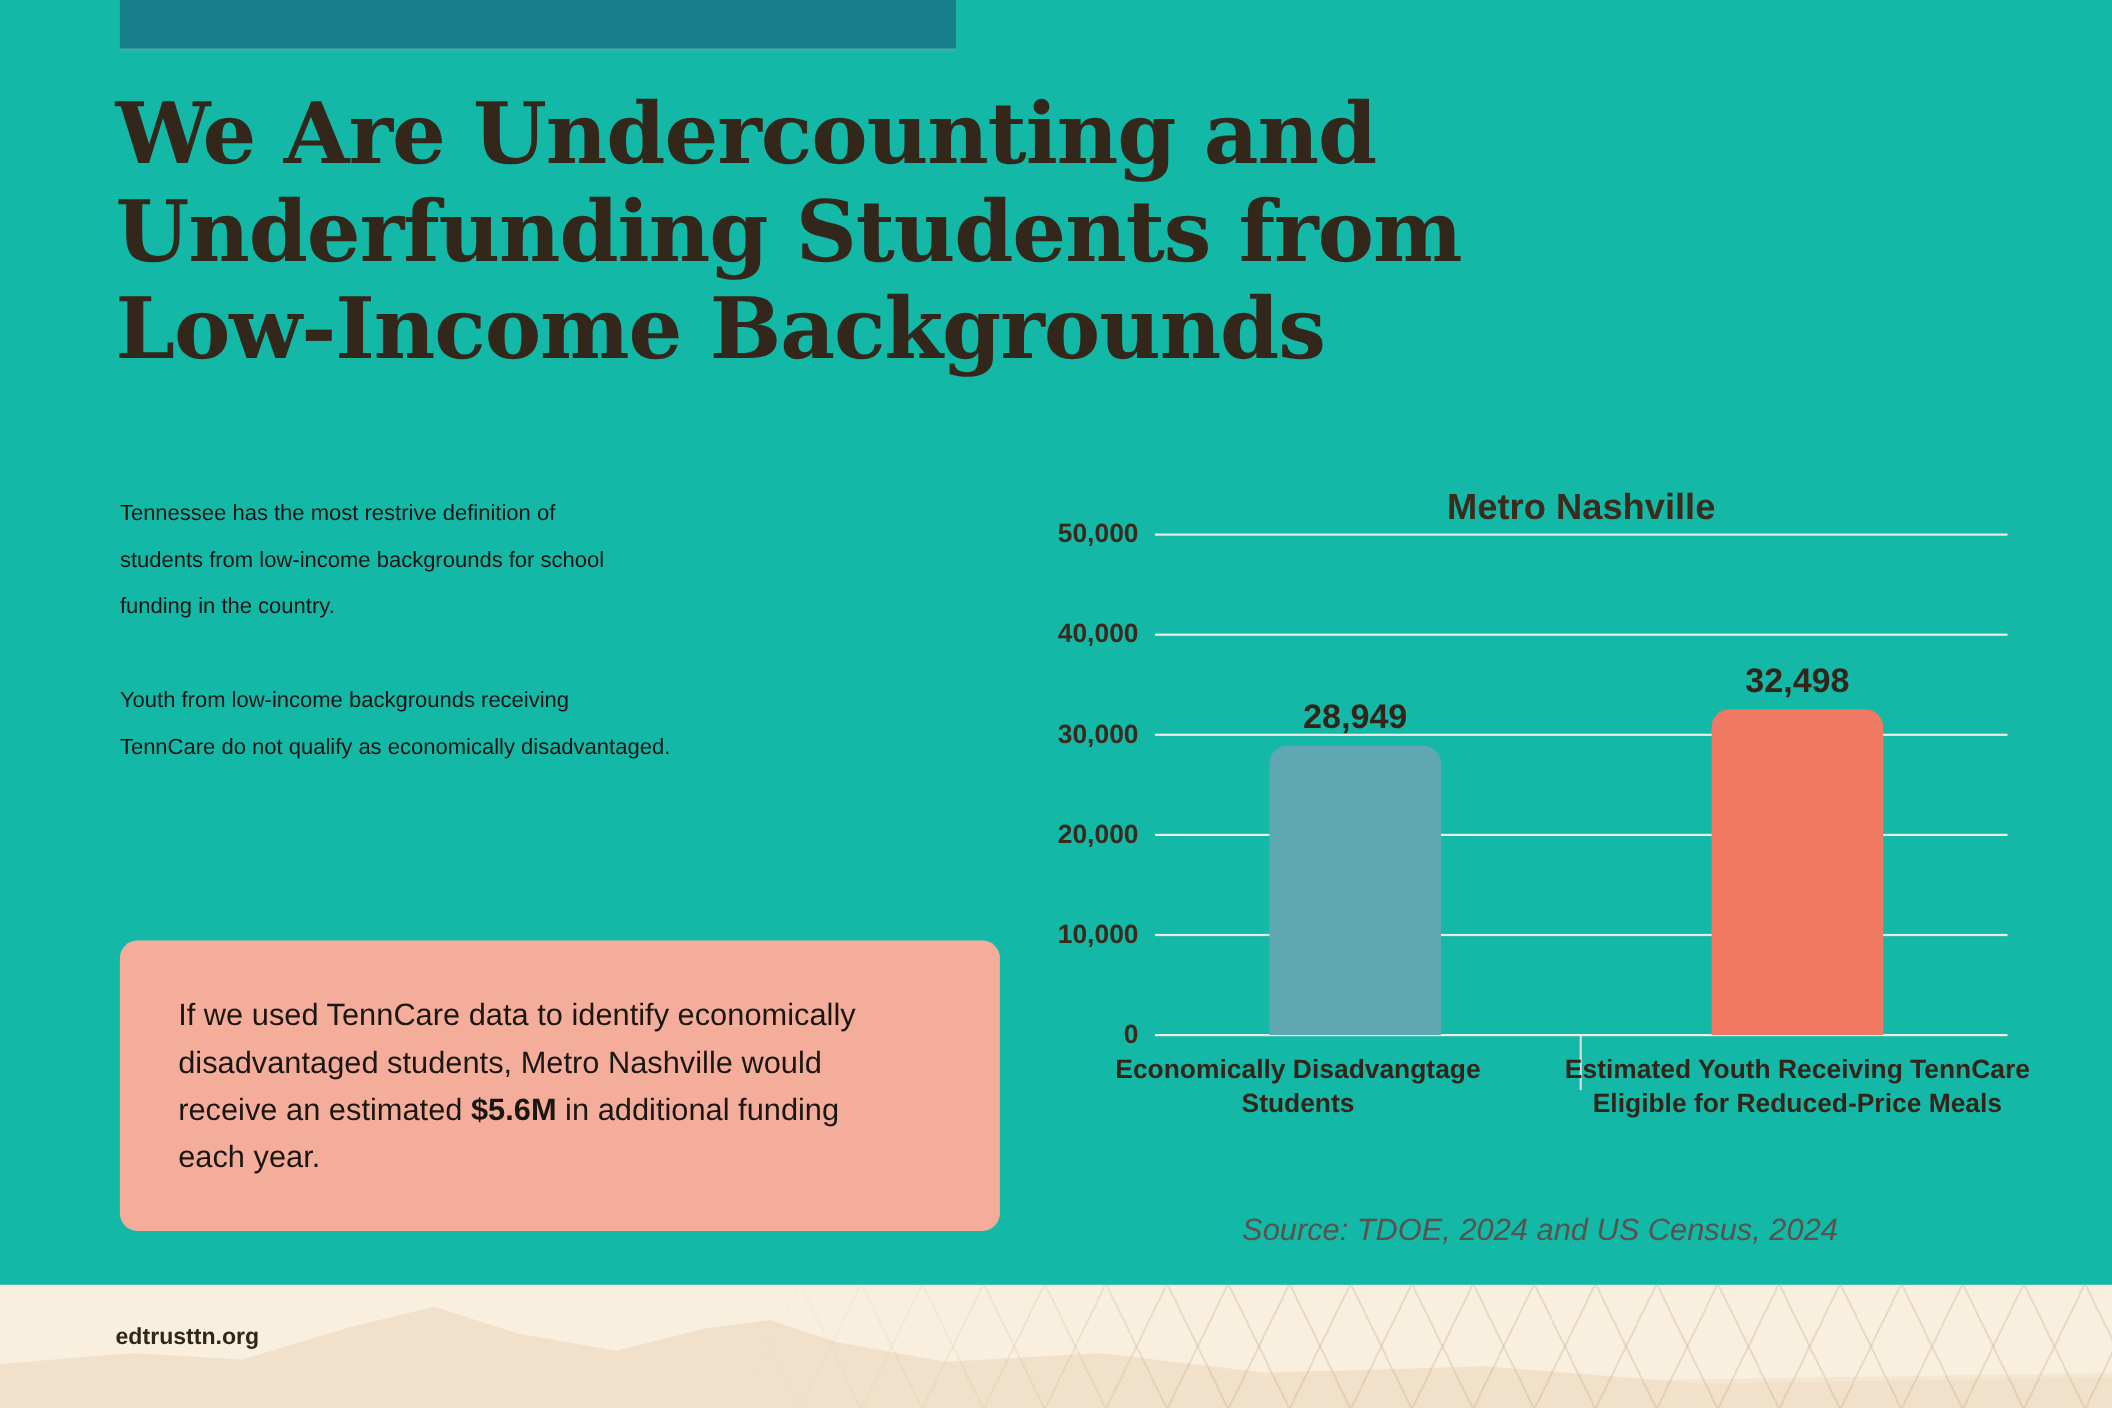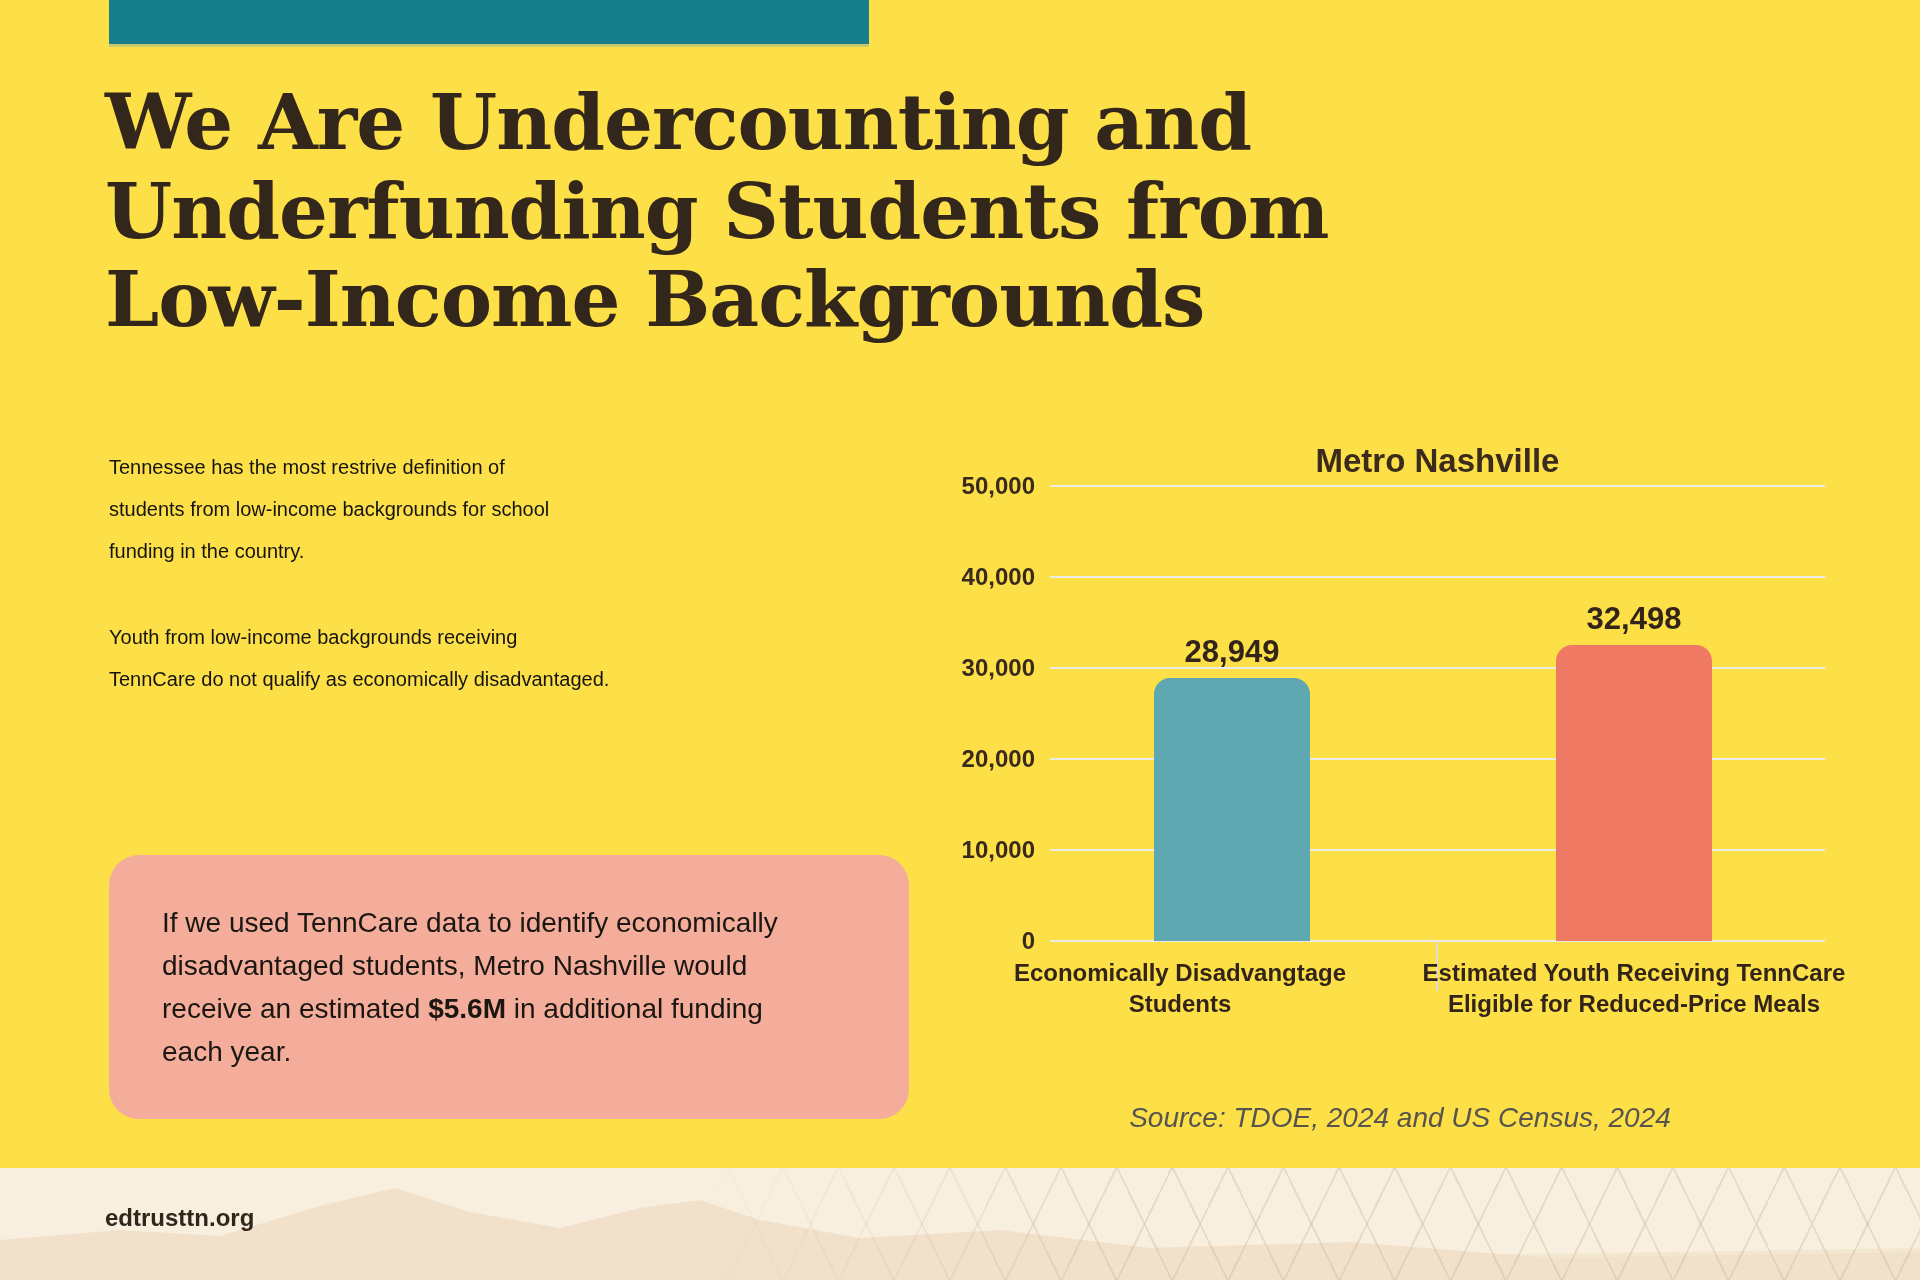--- a/index.html
+++ b/index.html
@@ -1,37 +1,37 @@
 <!DOCTYPE html>
 <html><head>
 <meta charset="utf-8">
 <style>
   html,body{margin:0;padding:0;background:#ffffff;}
   #canvas{
     position:relative;width:1920px;height:1280px;overflow:hidden;
-    background:#fde047;font-family:"Liberation Sans",sans-serif;
+    background:#14b8a6;font-family:"Liberation Sans",sans-serif;
   }
   .abs{position:absolute;}
   
   #topbar{left:109px;top:0;width:760px;height:44px;background:#177E8C;
           box-shadow:0 3px 0 rgba(111,163,171,.38);}
   
   #headline{
     left:105px;top:78px;width:1450px;
     font-family:"DejaVu Serif","Liberation Serif",serif;
     font-weight:bold;font-size:77px;line-height:1.15;letter-spacing:-1px;
     color:#33261A;white-space:pre-line;
   }
   
   #paragraphs{left:109px;top:446px;width:860px;color:#151412;
               font-size:20px;line-height:42px;}
   #paragraphs p{margin:0 0 44px 0;white-space:pre-line;}
   
   #callout{left:109px;top:855px;width:800px;height:264px;background:#F5AD9B;
-           border-radius:30px;}
+           border-radius:16px;}
   #callout-text{padding:46px 36px 0 53px;font-size:28px;line-height:43px;
                 color:#1A1712;white-space:pre-line;}
   #callout-text b{font-weight:bold;}
   
   #chart-title{left:1050px;top:442px;width:775px;text-align:center;
                font-size:33px;font-weight:bold;color:#3A2B1C;}
   .gridline{left:1050px;width:775px;height:2px;background:#EBEBE7;}
   .ytick{left:880px;width:155px;text-align:right;font-size:24px;font-weight:bold;
          color:#3A2A1E;height:26px;line-height:26px;}
   .bar{width:156px;border-radius:16px 16px 0 0;}
@@ -45,21 +45,21 @@
   
   #footer{left:0;top:1168px;width:1920px;height:112px;background:#F9EFDF;}
   #footer-grid{
     position:absolute;right:0;top:0;width:1250px;height:112px;
     background:
       repeating-linear-gradient(64deg,rgba(196,168,134,.28) 0 2px,transparent 2px 50px),
       repeating-linear-gradient(116deg,rgba(196,168,134,.28) 0 2px,transparent 2px 50px);
     -webkit-mask-image:linear-gradient(to right,transparent,#000 35%);
     mask-image:linear-gradient(to right,transparent,#000 35%);
   }
-  #footer-url{position:absolute;left:105px;top:36px;font-size:24px;font-weight:bold;
+  #footer-url{position:absolute;left:105px;top:36px;font-size:21px;font-weight:bold;
               color:#30261A;}
   .mountains{position:absolute;left:0;top:0;}
 </style>
 </head>
 <body>
 
 <div id="canvas">
 
   <div id="topbar" class="abs"></div>
 

